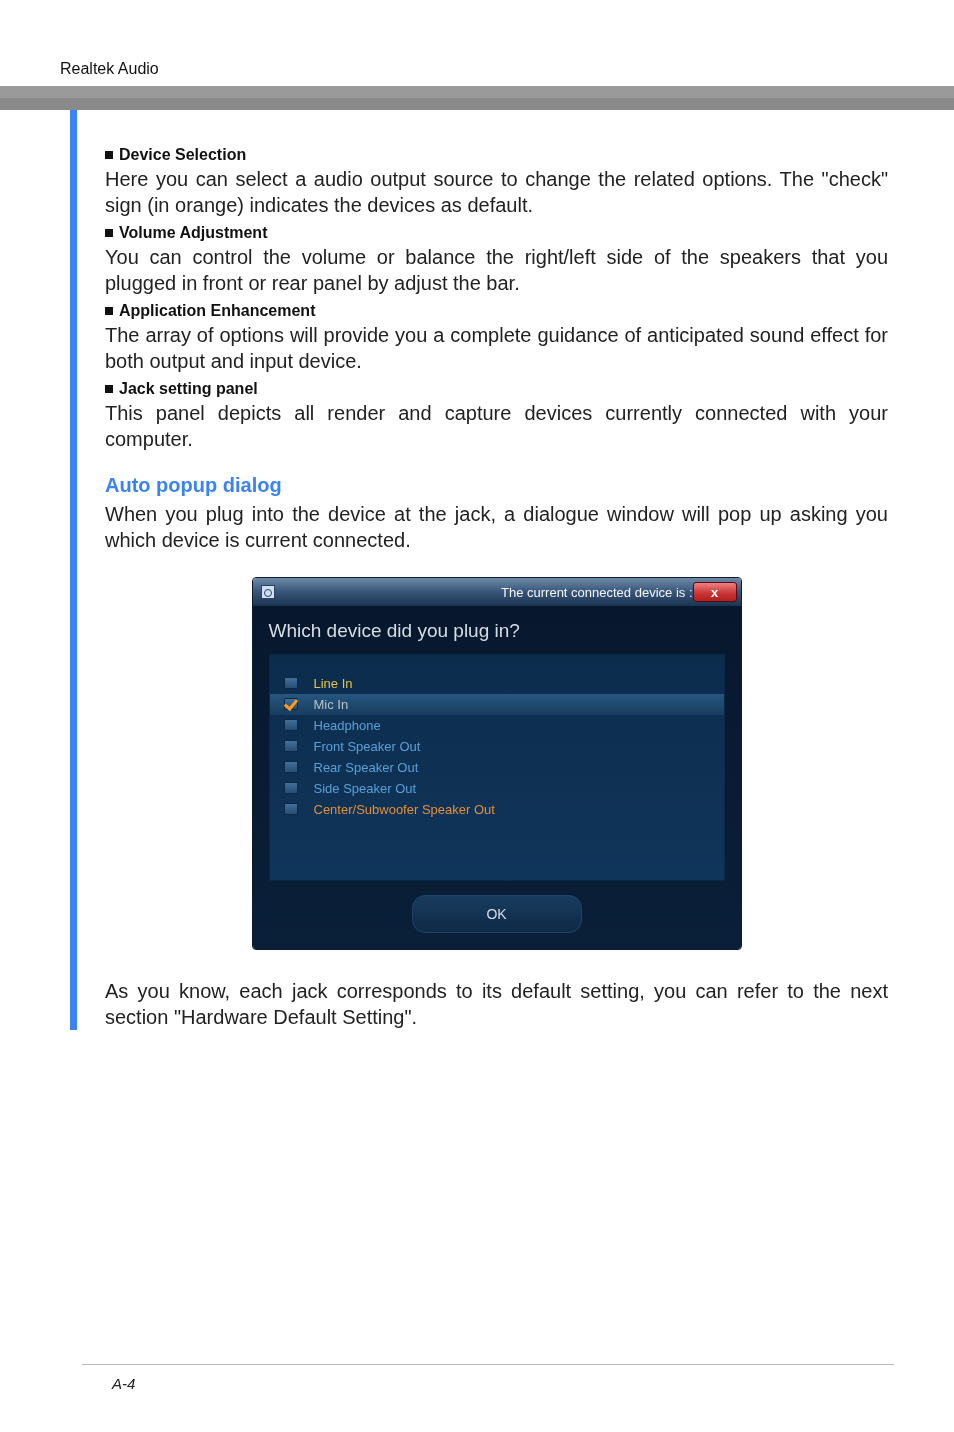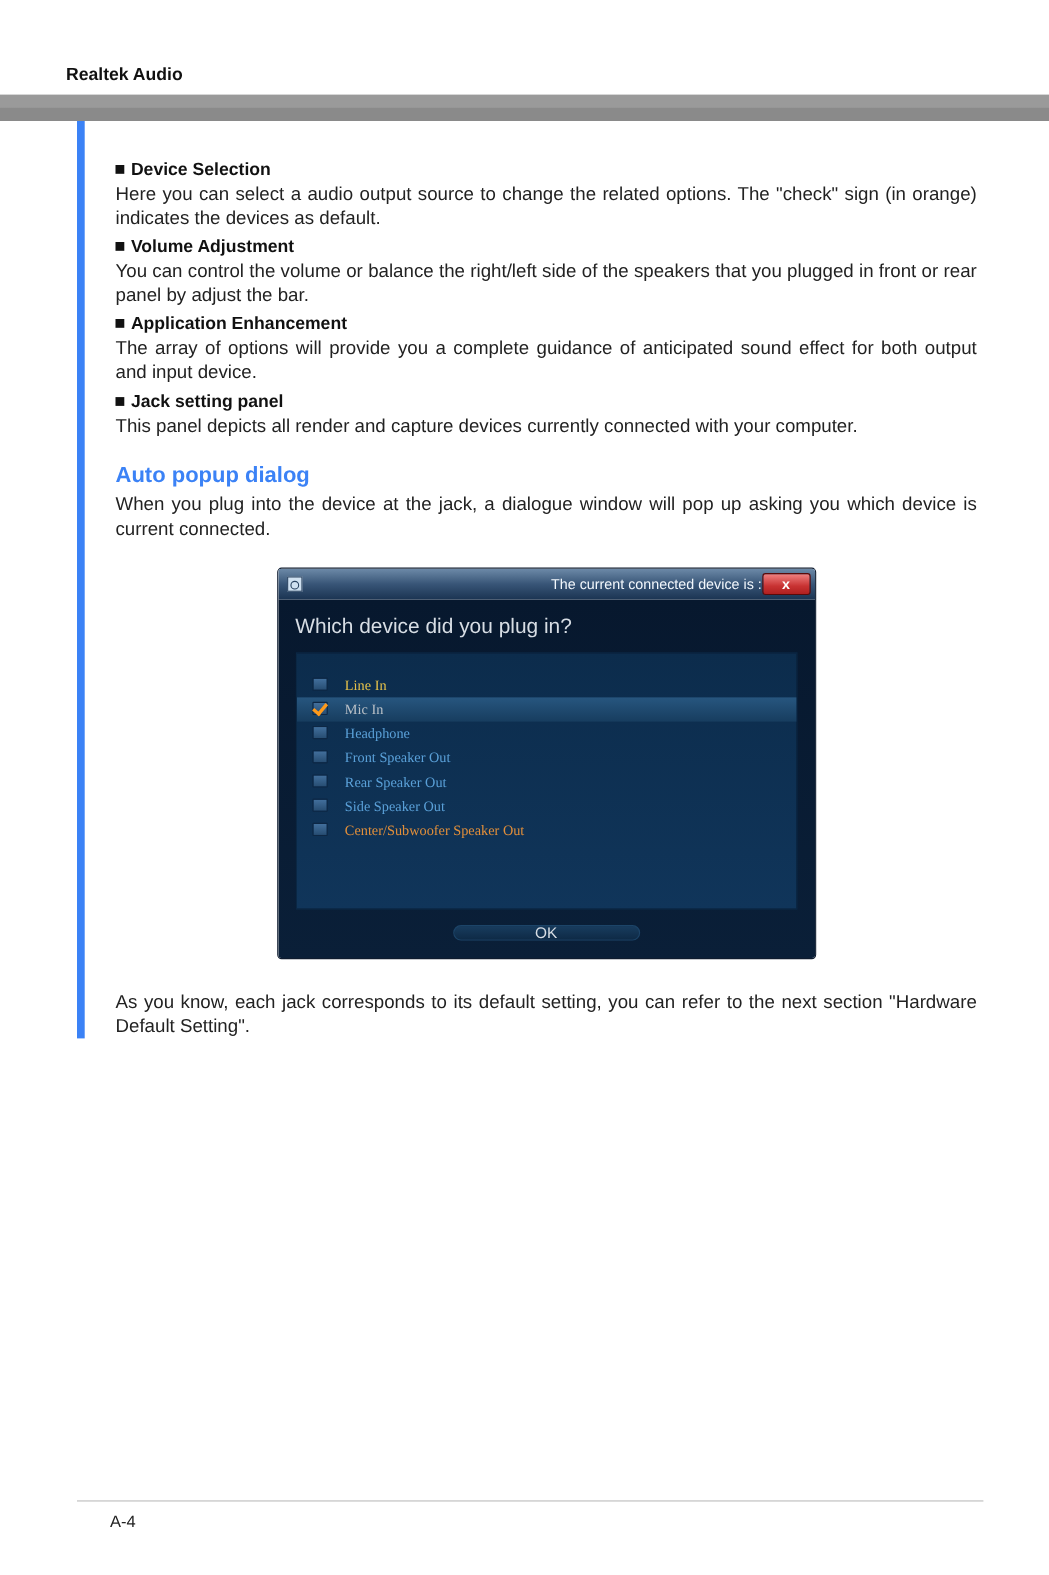--- a/index.html
+++ b/index.html
@@ -7,21 +7,21 @@
     background: #fff;
     font-family: Arial, Helvetica, sans-serif;
     width: 954px;
     height: 1432px;
     position: relative;
   }
   .page {
     padding: 60px 60px 40px 60px;
   }
   .header-title {
-    font-weight: bold;
+    font-weight: normal;
     font-size: 16px;
     color: #111;
     margin-bottom: 8px;
   }
   .header-bar {
     height: 24px;
     background: linear-gradient(to bottom, #9a9a9a 0%, #9a9a9a 48%, #8a8a8a 52%, #8a8a8a 100%);
     margin: 0 -60px 0 -60px;
   }
   .content-area {
@@ -38,21 +38,21 @@
   }
   .bullet-heading .sq {
     display: inline-block;
     width: 8px;
     height: 8px;
     background: #111;
     margin-right: 6px;
     vertical-align: 1px;
   }
   .body-text {
-    font-size: 17px;
+    font-size: 20px;
     color: #222;
     text-align: justify;
     line-height: 1.3;
     margin-bottom: 4px;
   }
   .section-heading {
     font-weight: bold;
     font-size: 20px;
     color: #3b82f6;
     margin-top: 22px;
@@ -118,21 +118,20 @@
   }
   .dlg-question {
     color: #d7dde4;
     font-size: 19px;
     margin-bottom: 12px;
   }
   .dlg-list {
     border: 1px solid #0a2744;
     background: linear-gradient(to bottom, #0c2c4c 0%, #10355a 100%);
     padding: 18px 0;
-    font-family: Liberation Serif, serif;
   }
   .dlg-row {
     display: flex;
     align-items: center;
     padding: 3px 14px;
     cursor: pointer;
   }
   .dlg-row.sel {
     background: linear-gradient(to bottom, #27567f 0%, #173d5f 100%);
   }
@@ -160,34 +159,34 @@
   .c-yellow { color: #e6c24a; }
   .c-gray   { color: #b9c0c7; }
   .c-blue   { color: #5aa0d8; }
   .c-orange { color: #e28f3a; }
   .dlg-spacer { height: 42px; }
   .dlg-ok-row {
     display:flex; justify-content:center; margin-top:14px;
   }
   .dlg-ok {
     width: 170px;
-    height: 14px;
+    height: 38px;
     border-radius: 13px;
     border: 1px solid #1c4468;
     background: linear-gradient(to bottom, #183c5e 0%, #0e2a46 100%);
     color: #d7dde4;
     font-size: 14px;
     display:flex; align-items:center; justify-content:center;
     cursor:pointer;
   }
 
   .page-footer {
     position: absolute;
     bottom: 40px;
-    left: 0; right: 0;
+    left: 12px; right: 0; font-style: italic;
   }
   .footer-rule {
     height: 1px; background: #bbb;
     margin: 0 60px 10px 70px;
   }
   .footer-num {
     font-size: 15px; color: #222;
     margin-left: 100px;
   }
 </style>

